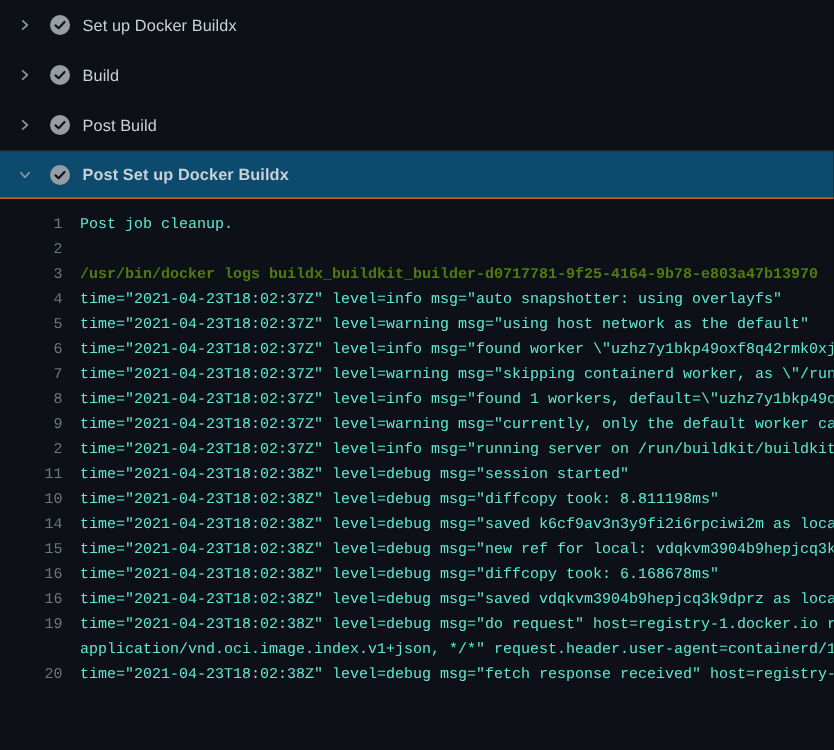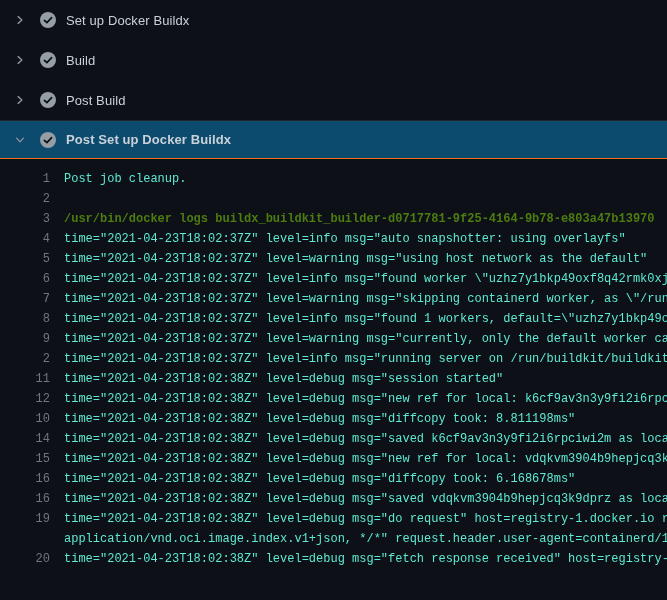--- a/index.html
+++ b/index.html
@@ -147,24 +147,20 @@
     </div>
     <div class="row">
       <span class="num">2</span>
       <span class="txt">time="2021-04-23T18:02:37Z" level=info msg="running server on /run/buildkit/buildkit</span>
     </div>
     <div class="row">
       <span class="num">11</span>
       <span class="txt">time="2021-04-23T18:02:38Z" level=debug msg="session started"</span>
     </div>
     <div class="row">
-      <span class="num">12</span>
-      <span class="txt">time="2021-04-23T18:02:38Z" level=debug msg="new ref for local: k6cf9av3n3y9fi2i6rpc</span>
-    </div>
-    <div class="row">
       <span class="num">10</span>
       <span class="txt">time="2021-04-23T18:02:38Z" level=debug msg="diffcopy took: 8.811198ms"</span>
     </div>
     <div class="row">
       <span class="num">14</span>
       <span class="txt">time="2021-04-23T18:02:38Z" level=debug msg="saved k6cf9av3n3y9fi2i6rpciwi2m as loca</span>
     </div>
     <div class="row">
       <span class="num">15</span>
       <span class="txt">time="2021-04-23T18:02:38Z" level=debug msg="new ref for local: vdqkvm3904b9hepjcq3k</span>

